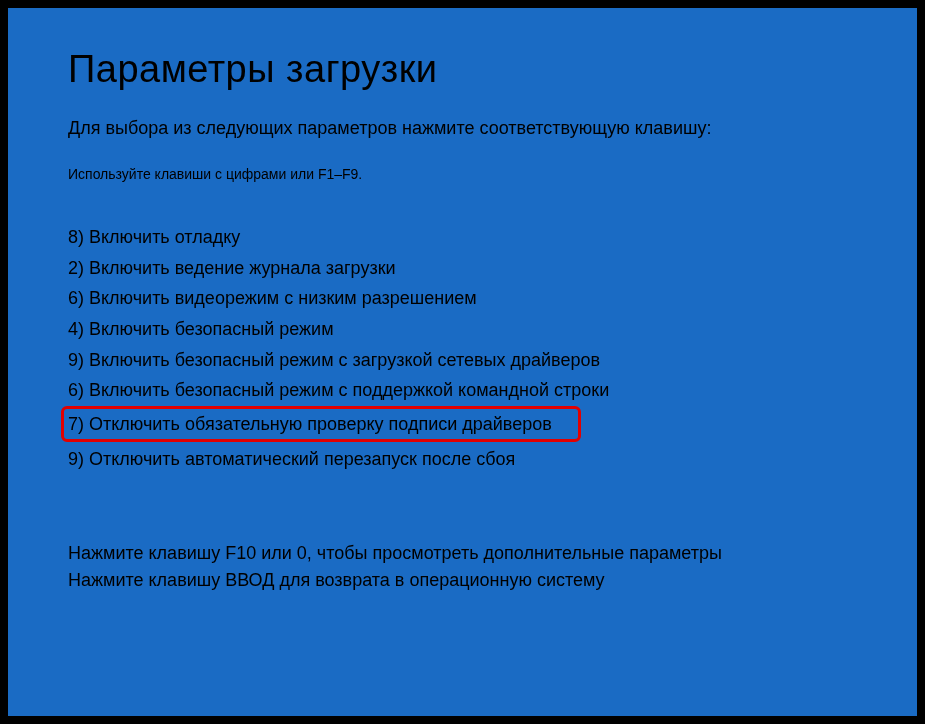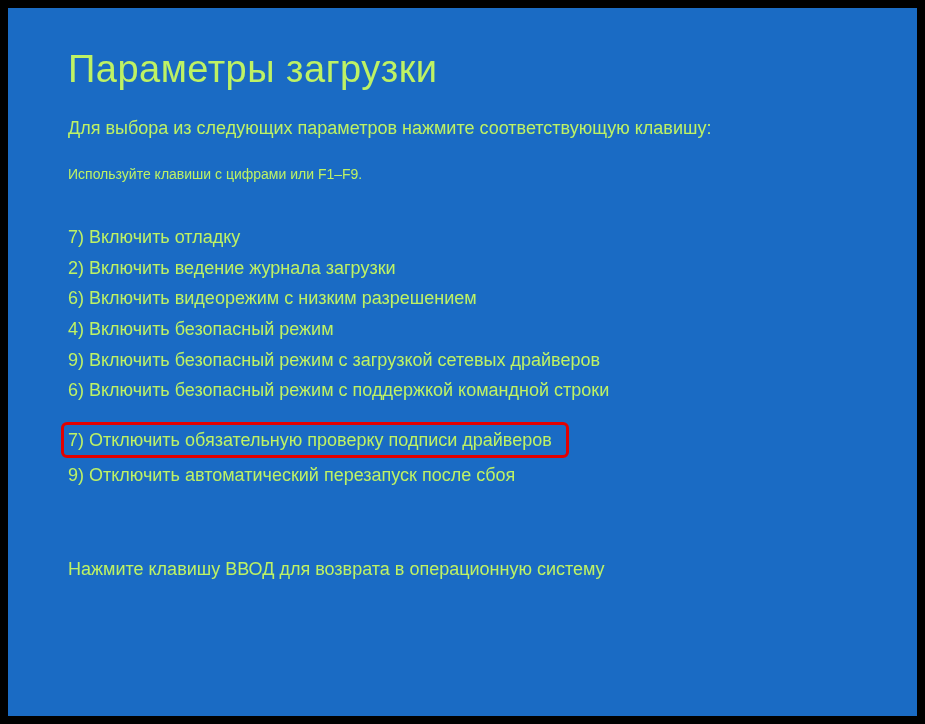--- a/index.html
+++ b/index.html
@@ -11,21 +11,21 @@
       width: 925px;
       height: 724px;
       background: #000;
       padding: 8px;
       font-family: "Segoe UI Light", "Segoe UI", -apple-system, sans-serif;
     }
     .screen {
       width: 100%;
       height: 100%;
       background: #1a6bc4;
-      color: #bef264;
+      color: #000000;
       padding: 40px 60px 30px 60px;
       position: relative;
     }
     .title {
       font-size: 38px;
       font-weight: 300;
       margin-bottom: 25px;
       letter-spacing: 0.5px;
     }
     .instruction {
@@ -46,22 +46,22 @@
       font-size: 18px;
       font-weight: 300;
       line-height: 1.7;
       position: relative;
     }
     .highlight {
       border: 3px solid #e20000;
       border-radius: 6px;
       margin-left: -7px;
       padding-left: 4px;
-      padding-right: 14px;
-      margin-top: 16px;
+      padding-right: 26px;
+      margin-top: 0;
       margin-bottom: 2px;
       display: inline-block;
       width: fit-content;
     }
     .footer {
       font-size: 18px;
       font-weight: 300;
       line-height: 1.5;
     }
     .footer-line {
@@ -69,25 +69,26 @@
     }
   </style>
 </head>
 <body>
 
 <div class="screen">
   <h1 class="title">Параметры загрузки</h1>
   <p class="instruction">Для выбора из следующих параметров нажмите соответствующую клавишу:</p>
   <p class="subinstruction">Используйте клавиши с цифрами или F1–F9.</p>
   <div class="options">
-    <div class="option">7) Включить отладку</div>
+    <div class="option">8) Включить отладку</div>
     <div class="option">2) Включить ведение журнала загрузки</div>
     <div class="option">6) Включить видеорежим с низким разрешением</div>
     <div class="option">4) Включить безопасный режим</div>
     <div class="option">9) Включить безопасный режим с загрузкой сетевых драйверов</div>
     <div class="option">6) Включить безопасный режим с поддержкой командной строки</div>
     <div class="option highlight">7) Отключить обязательную проверку подписи драйверов</div>
     <div class="option">9) Отключить автоматический перезапуск после сбоя</div>
   </div>
   <div class="footer">
+    <span class="footer-line">Нажмите клавишу F10 или 0, чтобы просмотреть дополнительные параметры</span>
     <span class="footer-line">Нажмите клавишу ВВОД для возврата в операционную систему</span>
   </div>
 </div>
 
 </body></html>

